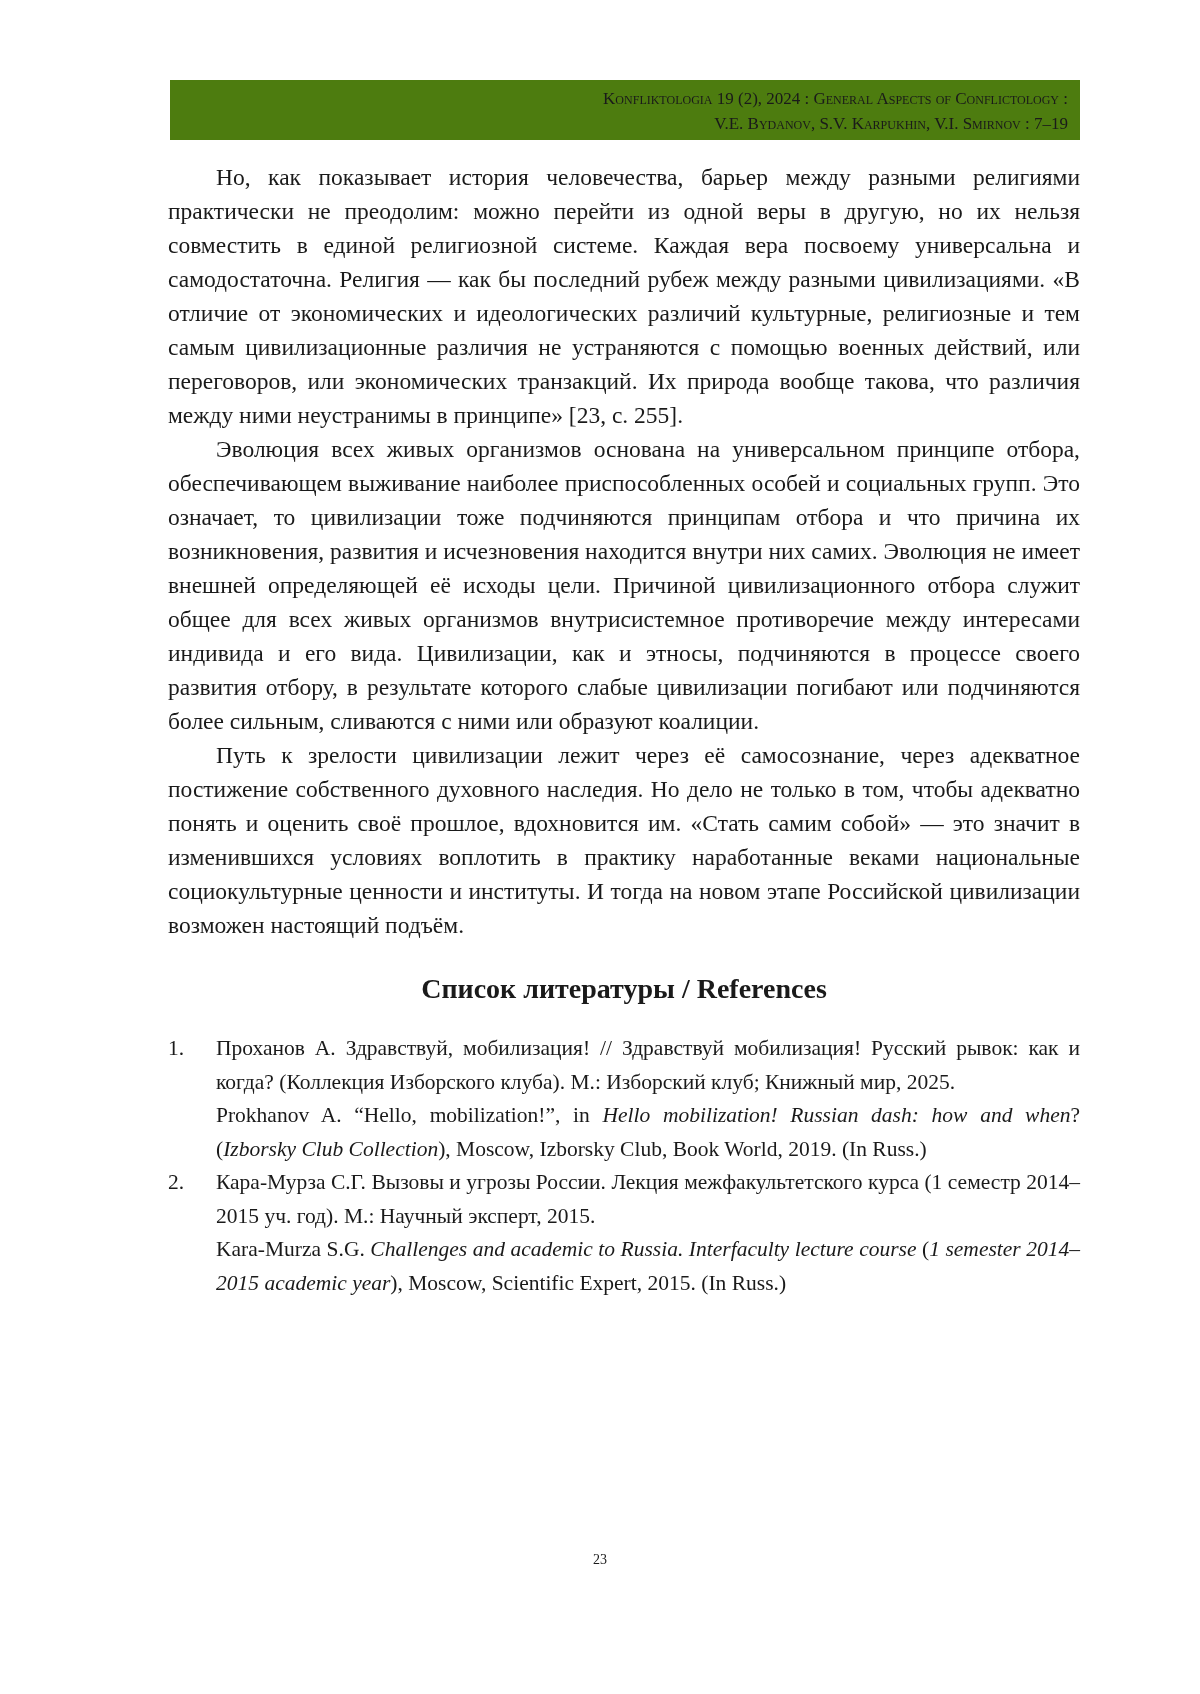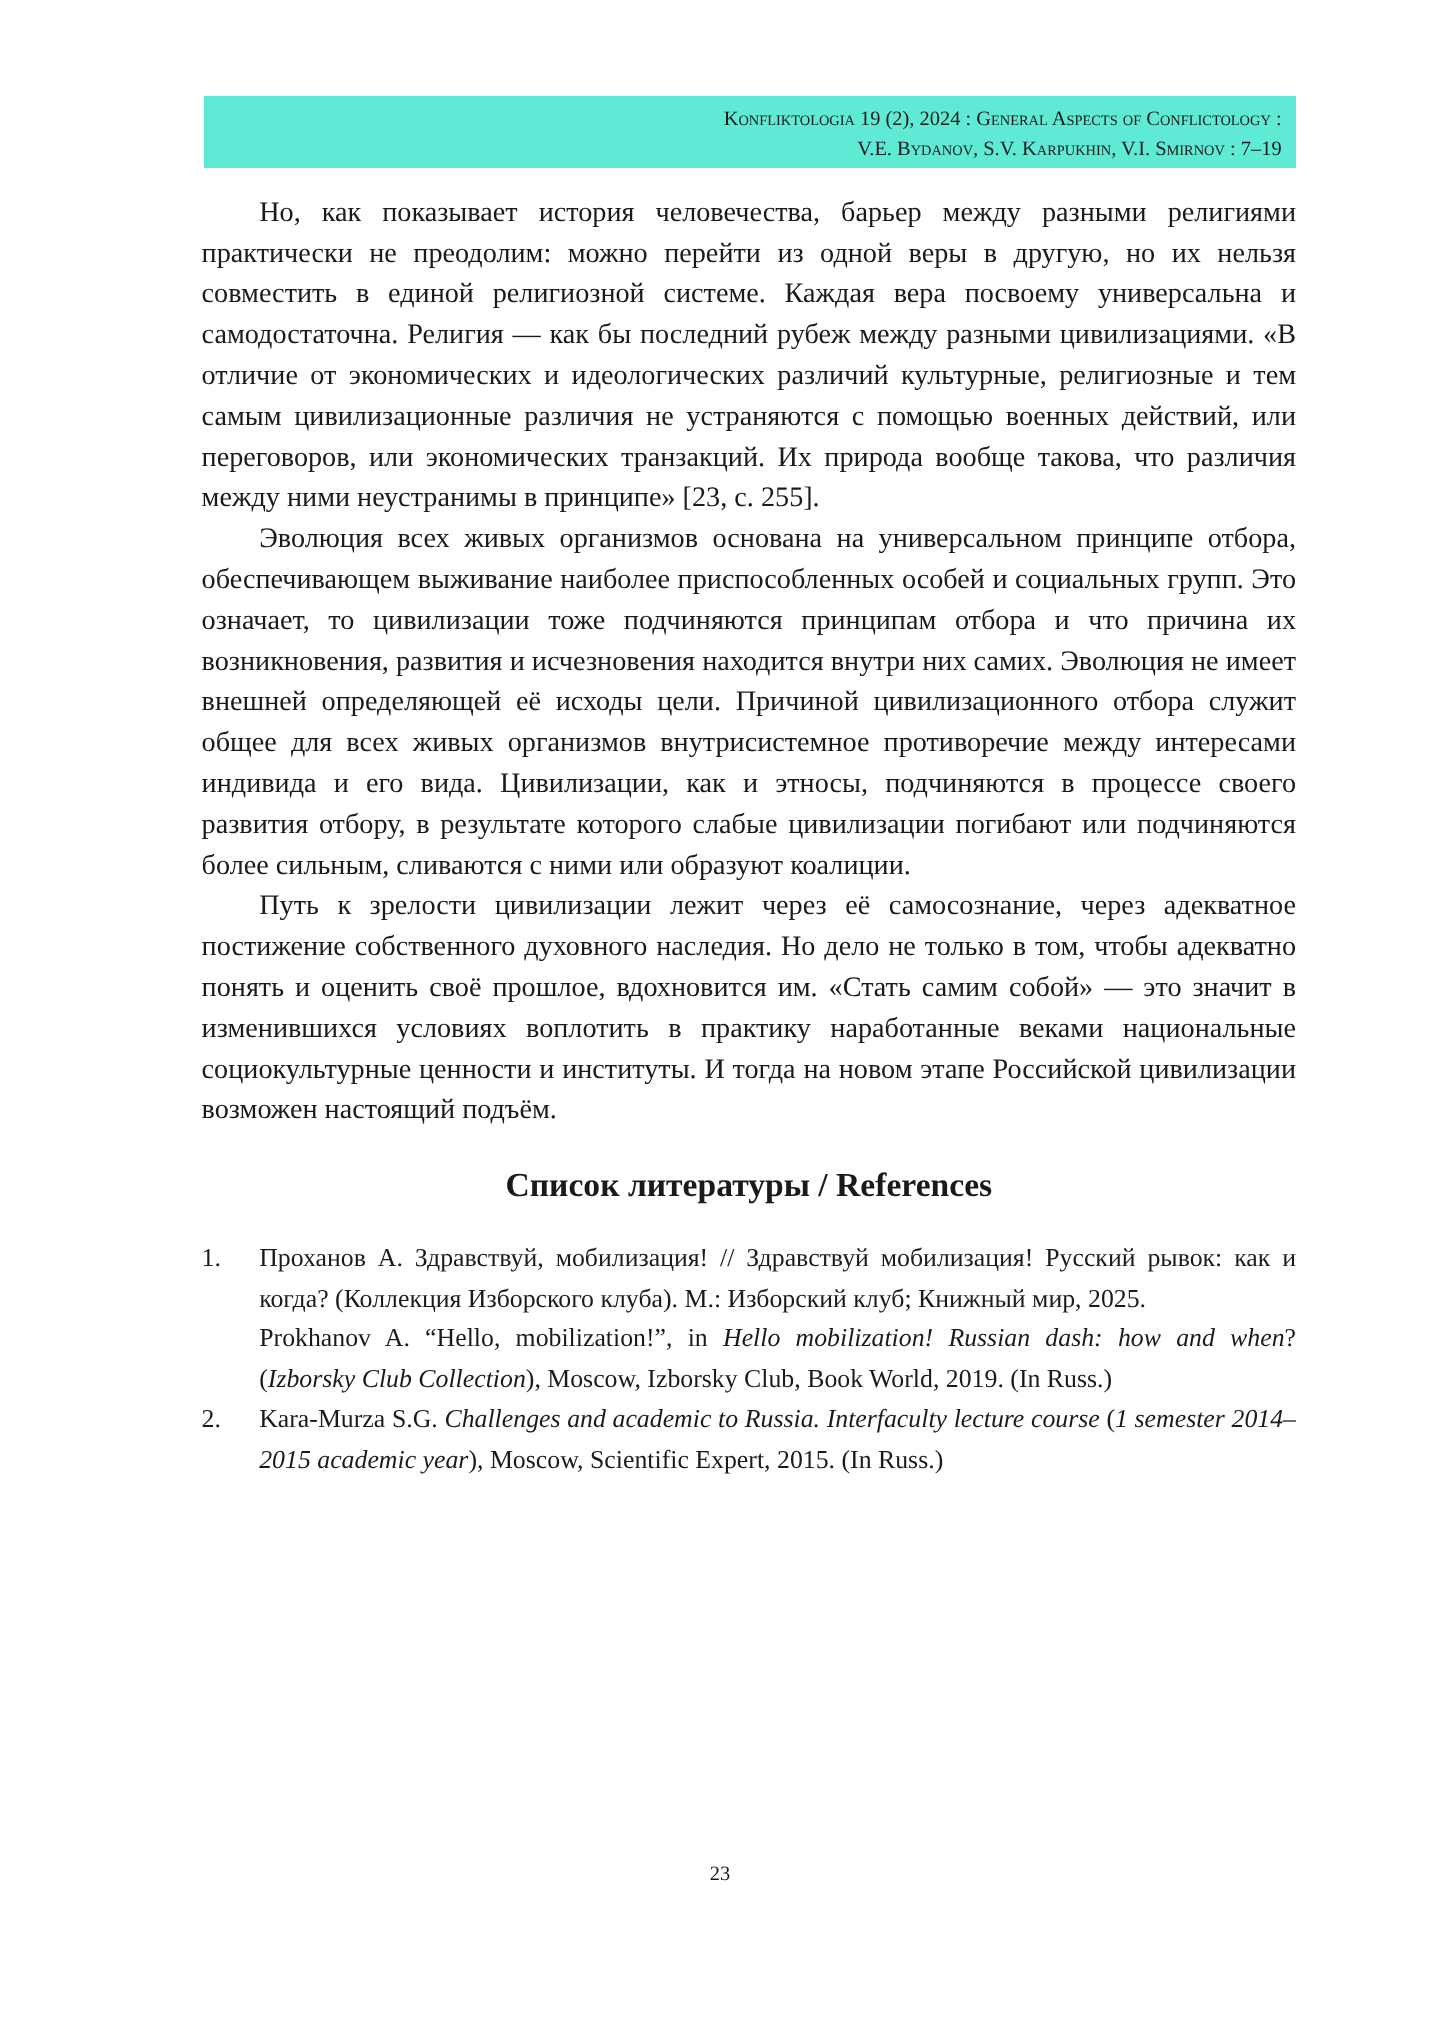--- a/index.html
+++ b/index.html
@@ -1,25 +1,25 @@
 <!DOCTYPE html>
 <html><head>
 <meta charset="utf-8">
 <style>
   html, body { margin:0; padding:0; background:#fff; }
   body { width:1200px; height:1694px; position:relative; font-family:"Liberation Serif", serif; color:#1a1a1a; }
-  .header { position:absolute; left:170px; top:80px; width:910px; height:60px; background:#5eead4; text-align:right; box-sizing:border-box; padding:6px 12px 0 0; font-size:17px; line-height:25px; font-variant:small-caps; }
+  .header { position:absolute; left:170px; top:80px; width:910px; height:60px; background:#4d7c0f; text-align:right; box-sizing:border-box; padding:6px 12px 0 0; font-size:17px; line-height:25px; font-variant:small-caps; }
   .body { position:absolute; left:168px; top:160px; width:912px; font-size:23.5px; line-height:34px; text-align:justify; }
   .body p { margin:0; text-indent:48px; }
   .refs-title { text-align:center; font-weight:bold; font-size:28px; margin:30px 0 26px 0; text-indent:0; }
   .ref { display:flex; font-size:21.5px; line-height:33.5px; }
   .ref .num { width:48px; flex:none; }
   .ref .txt { flex:1; text-align:justify; }
   .ref .txt div { margin:0; }
-  .pagenum { position:absolute; left:0; width:1200px; top:1552px; text-align:center; font-size:17px; }
+  .pagenum { position:absolute; left:0; width:1200px; top:1552px; text-align:center; font-size:14px; }
 </style>
 </head>
 <body>
 
 <div class="header">
   <div>Konfliktologia 19 (2), 2024 : General Aspects of Conflictology :</div>
   <div>V.E. Bydanov, S.V. Karpukhin, V.I. Smirnov : 7–19</div>
 </div>
 
 <div class="body">
@@ -33,18 +33,19 @@
     <span class="num">1.</span>
     <div class="txt">
       <div>Проханов А. Здравствуй, мобилизация! // Здравствуй мобилизация! Русский рывок: как и когда? (Коллекция Изборского клуба). М.: Изборский клуб; Книжный мир, 2025.</div>
       <div><span>Prokhanov A. “Hello, mobilization!”, in </span><i>Hello mobilization! Russian dash: how and when</i><span>? (</span><i>Izborsky Club Collection</i><span>), Moscow, Izborsky Club, Book World, 2019. (In Russ.)</span></div>
     </div>
   </div>
 
   <div class="ref">
     <span class="num">2.</span>
     <div class="txt">
+      <div>Кара-Мурза С.Г. Вызовы и угрозы России. Лекция межфакультетского курса (1 семестр 2014–2015 уч. год). М.: Научный эксперт, 2015.</div>
       <div><span>Kara-Murza S.G. </span><i>Challenges and academic to Russia. Interfaculty lecture course</i><span> (</span><i>1 semester 2014–2015 academic year</i><span>), Moscow, Scientific Expert, 2015. (In Russ.)</span></div>
     </div>
   </div>
 </div>
 
 <div class="pagenum">23</div>
 
 </body></html>

